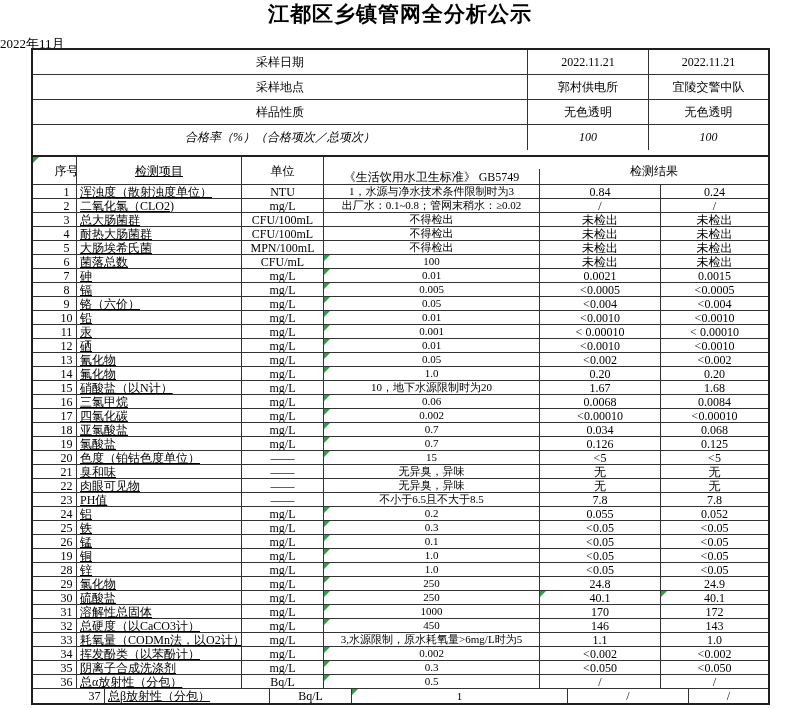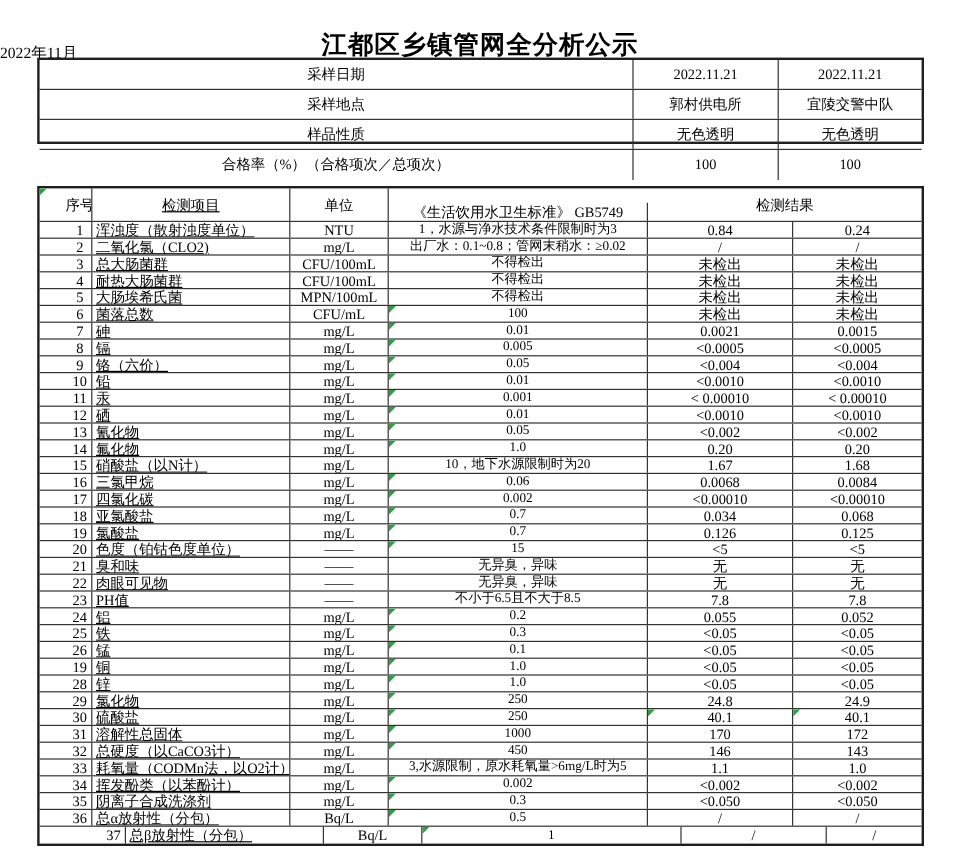--- a/index.html
+++ b/index.html
@@ -1,33 +1,33 @@
 <!DOCTYPE html>
 <html><head>
 <meta charset="utf-8">
 <style>
   html,body{margin:0;padding:0;background:#ffffff;}
   .page{
     position:relative;width:800px;height:709px;background:#ffffff;
     font-family:"Liberation Serif","DejaVu Serif",serif;color:#000;overflow:hidden;
   }
   .title{
-    position:absolute;top:23px;left:0;width:800px;text-align:center;
+    position:absolute;top:0;left:0;width:800px;text-align:center;
     font-size:21px;font-weight:bold;letter-spacing:1px;
   }
   .subtitle{
     position:absolute;top:35px;left:0;width:800px;font-size:13px;
   }
   
   .summary-table{
-    position:absolute;left:31px;top:48px;width:739px;height:72px;
+    position:absolute;left:31px;top:48px;width:739px;height:109px;
     border:2px solid #1f1f1f;box-sizing:border-box;
   }
   .s-row{display:flex;height:25px;box-sizing:border-box;border-bottom:1px solid #333;}
-  .s-row:last-child{border-bottom:none;}
+  .s-row:last-child{border-bottom:none;font-style:italic;}
   .s-label{
     width:495px;box-sizing:border-box;border-right:1px solid #333;
     display:flex;align-items:center;justify-content:center;font-size:12px;
   }
   .s-val1{
     width:121px;box-sizing:border-box;border-right:1px solid #333;
     display:flex;align-items:center;justify-content:center;font-size:12px;
   }
   .s-val2{
     flex:1;display:flex;align-items:center;justify-content:center;font-size:12px;

